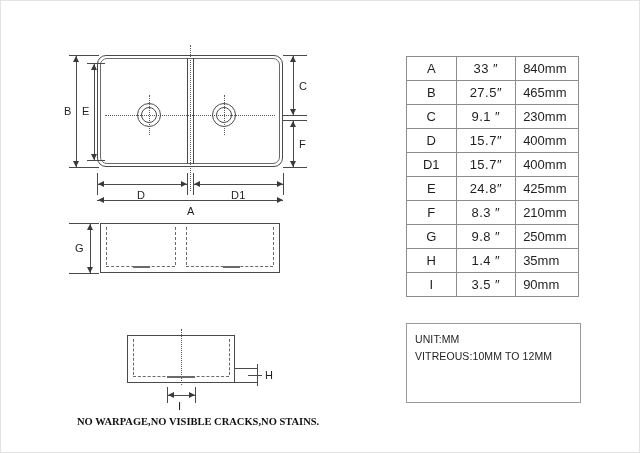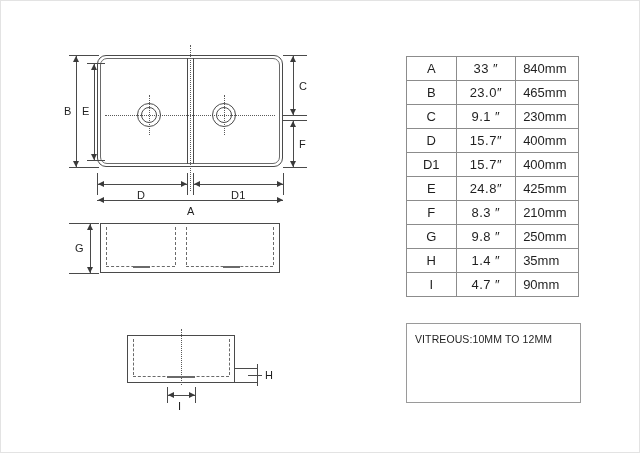--- a/index.html
+++ b/index.html
@@ -274,21 +274,21 @@
 
   <table id="spec-table">
     <tbody>
       <tr>
         <td class="c-code">A</td>
         <td class="c-inch">33 ″</td>
         <td class="c-mm">840mm</td>
       </tr>
       <tr>
         <td class="c-code">B</td>
-        <td class="c-inch">23.0″</td>
+        <td class="c-inch">27.5″</td>
         <td class="c-mm">465mm</td>
       </tr>
       <tr>
         <td class="c-code">C</td>
         <td class="c-inch">9.1 ″</td>
         <td class="c-mm">230mm</td>
       </tr>
       <tr>
         <td class="c-code">D</td>
         <td class="c-inch">15.7″</td>
@@ -314,26 +314,28 @@
         <td class="c-inch">9.8 ″</td>
         <td class="c-mm">250mm</td>
       </tr>
       <tr>
         <td class="c-code">H</td>
         <td class="c-inch">1.4 ″</td>
         <td class="c-mm">35mm</td>
       </tr>
       <tr>
         <td class="c-code">I</td>
-        <td class="c-inch">4.7 ″</td>
+        <td class="c-inch">3.5 ″</td>
         <td class="c-mm">90mm</td>
       </tr>
     </tbody>
   </table>
 
   <div id="info-box">
+    <div class="info-line">UNIT:MM</div>
     <div class="info-line">VITREOUS:10MM TO 12MM</div>
   </div>
 
   <div id="notes">
+    <div class="note-line n2">NO WARPAGE,NO VISIBLE CRACKS,NO STAINS.</div>
   </div>
 
 </div>
 
 </body></html>

